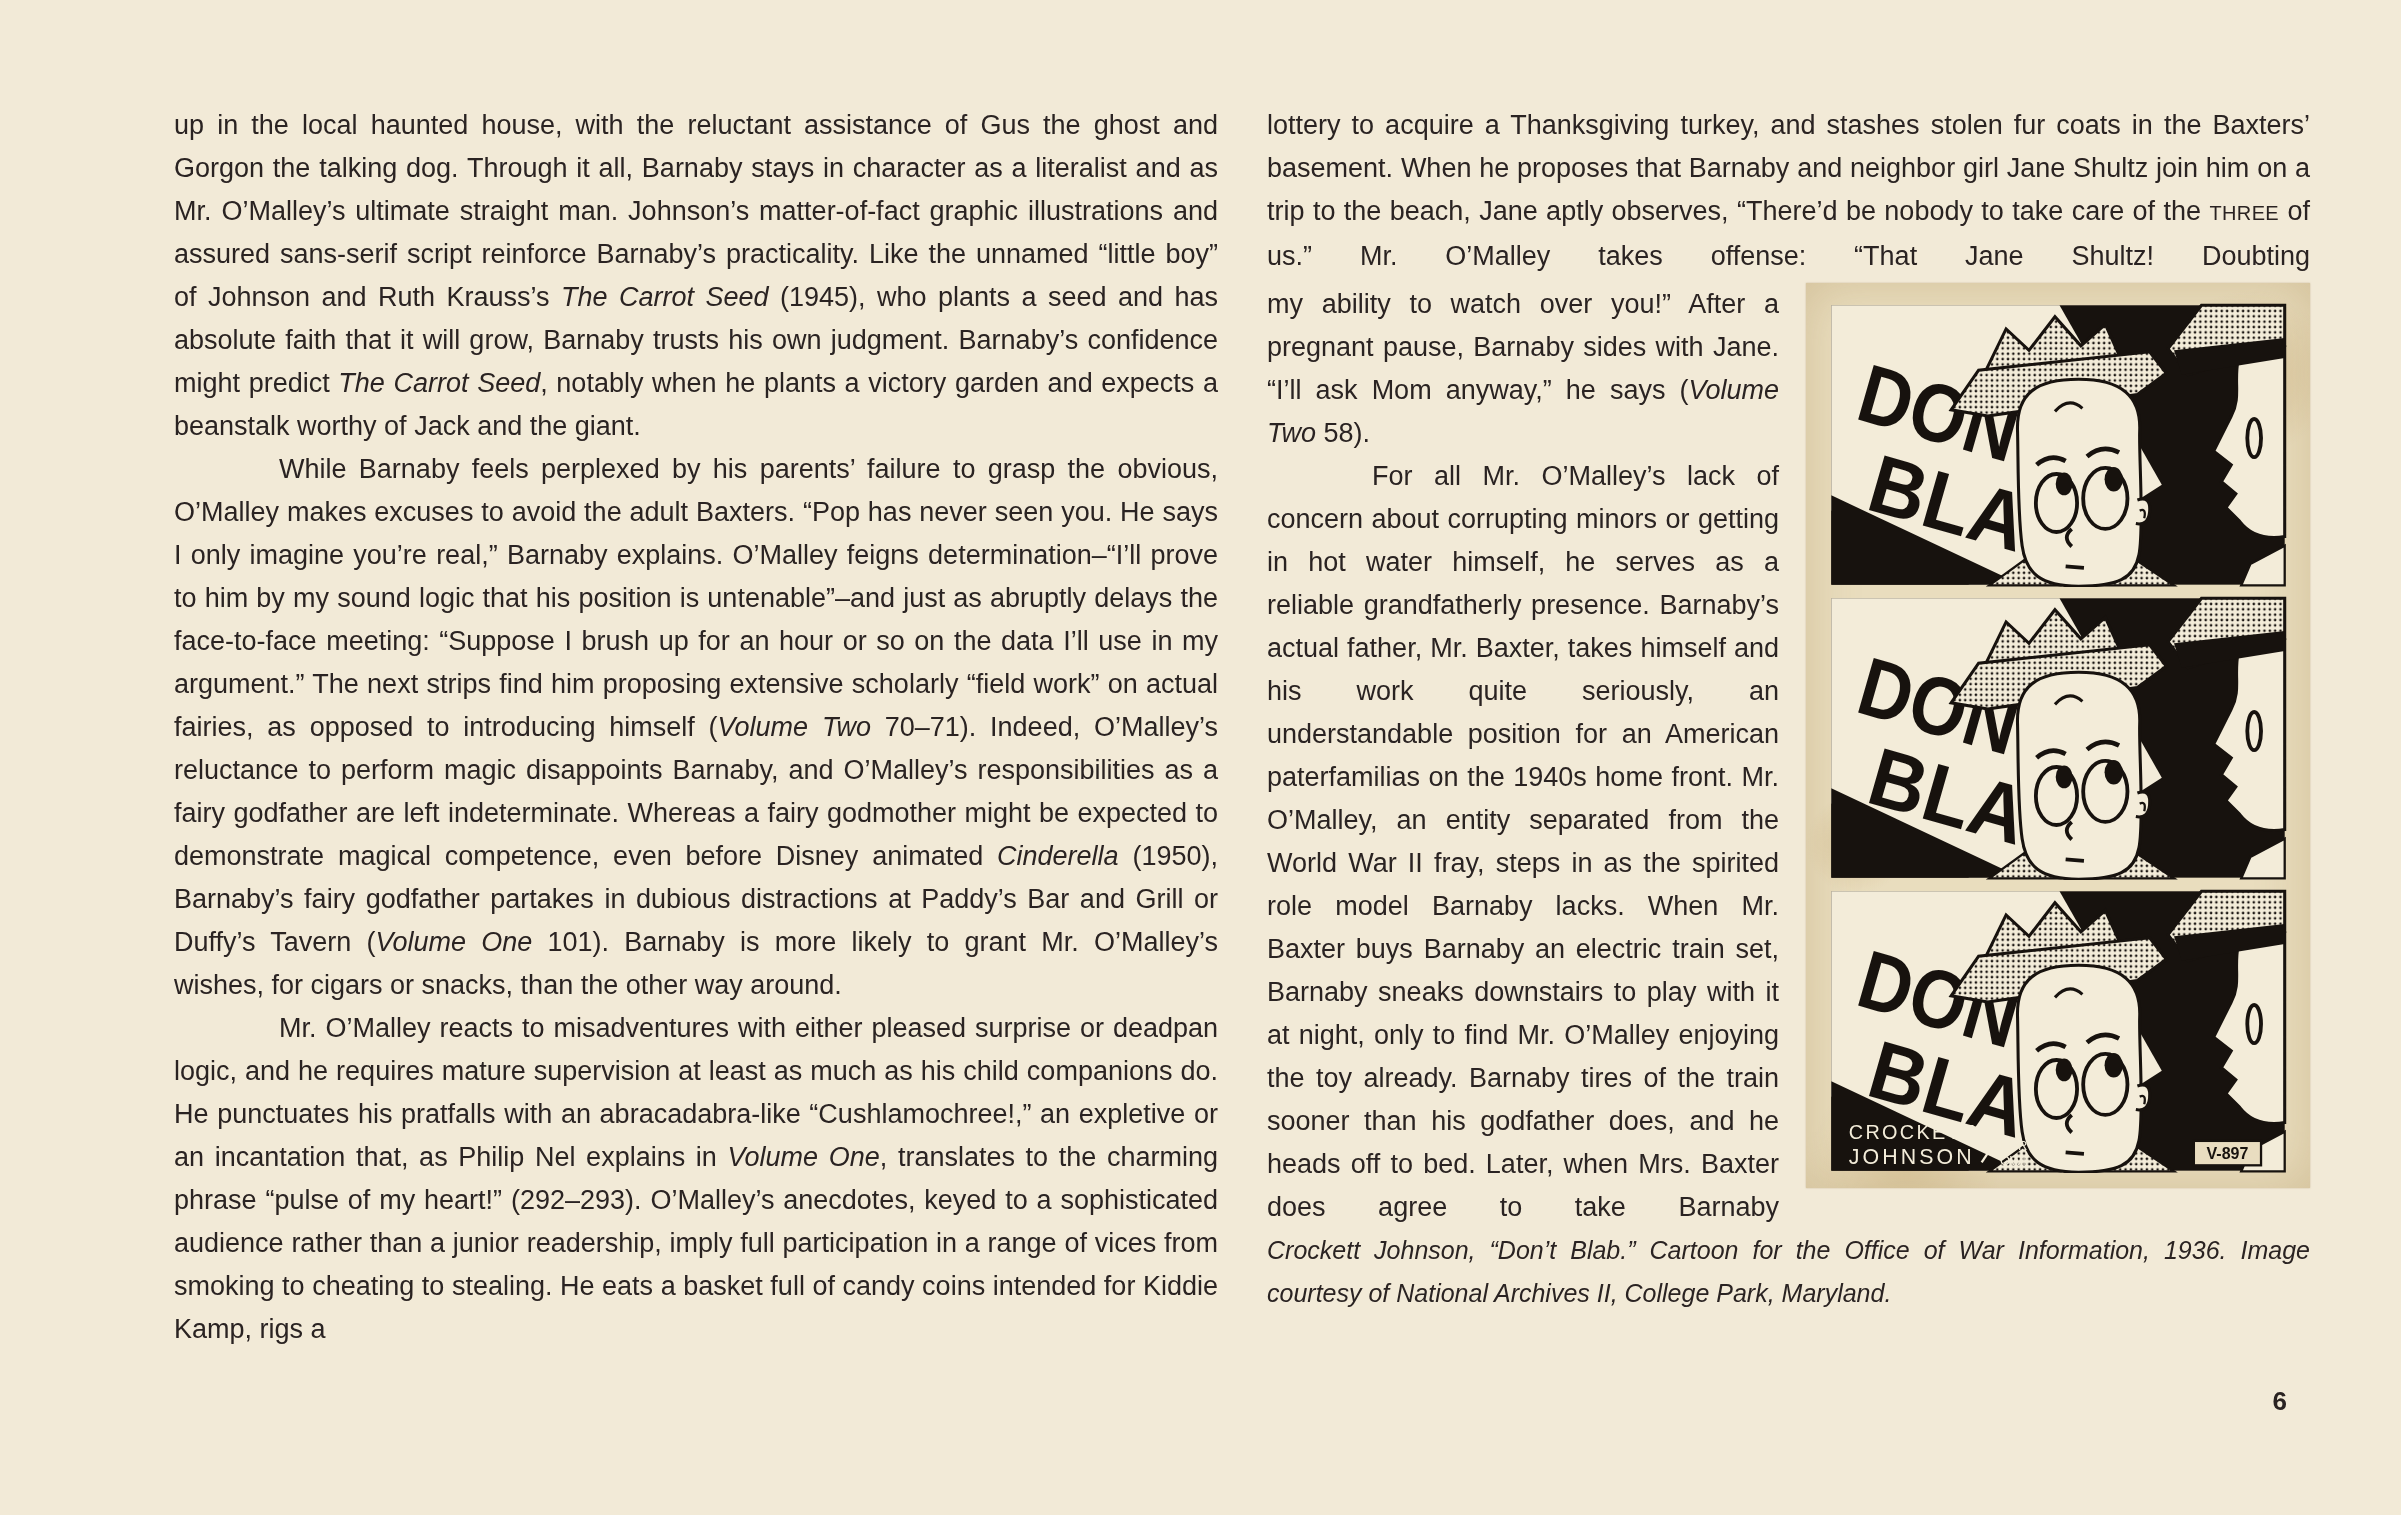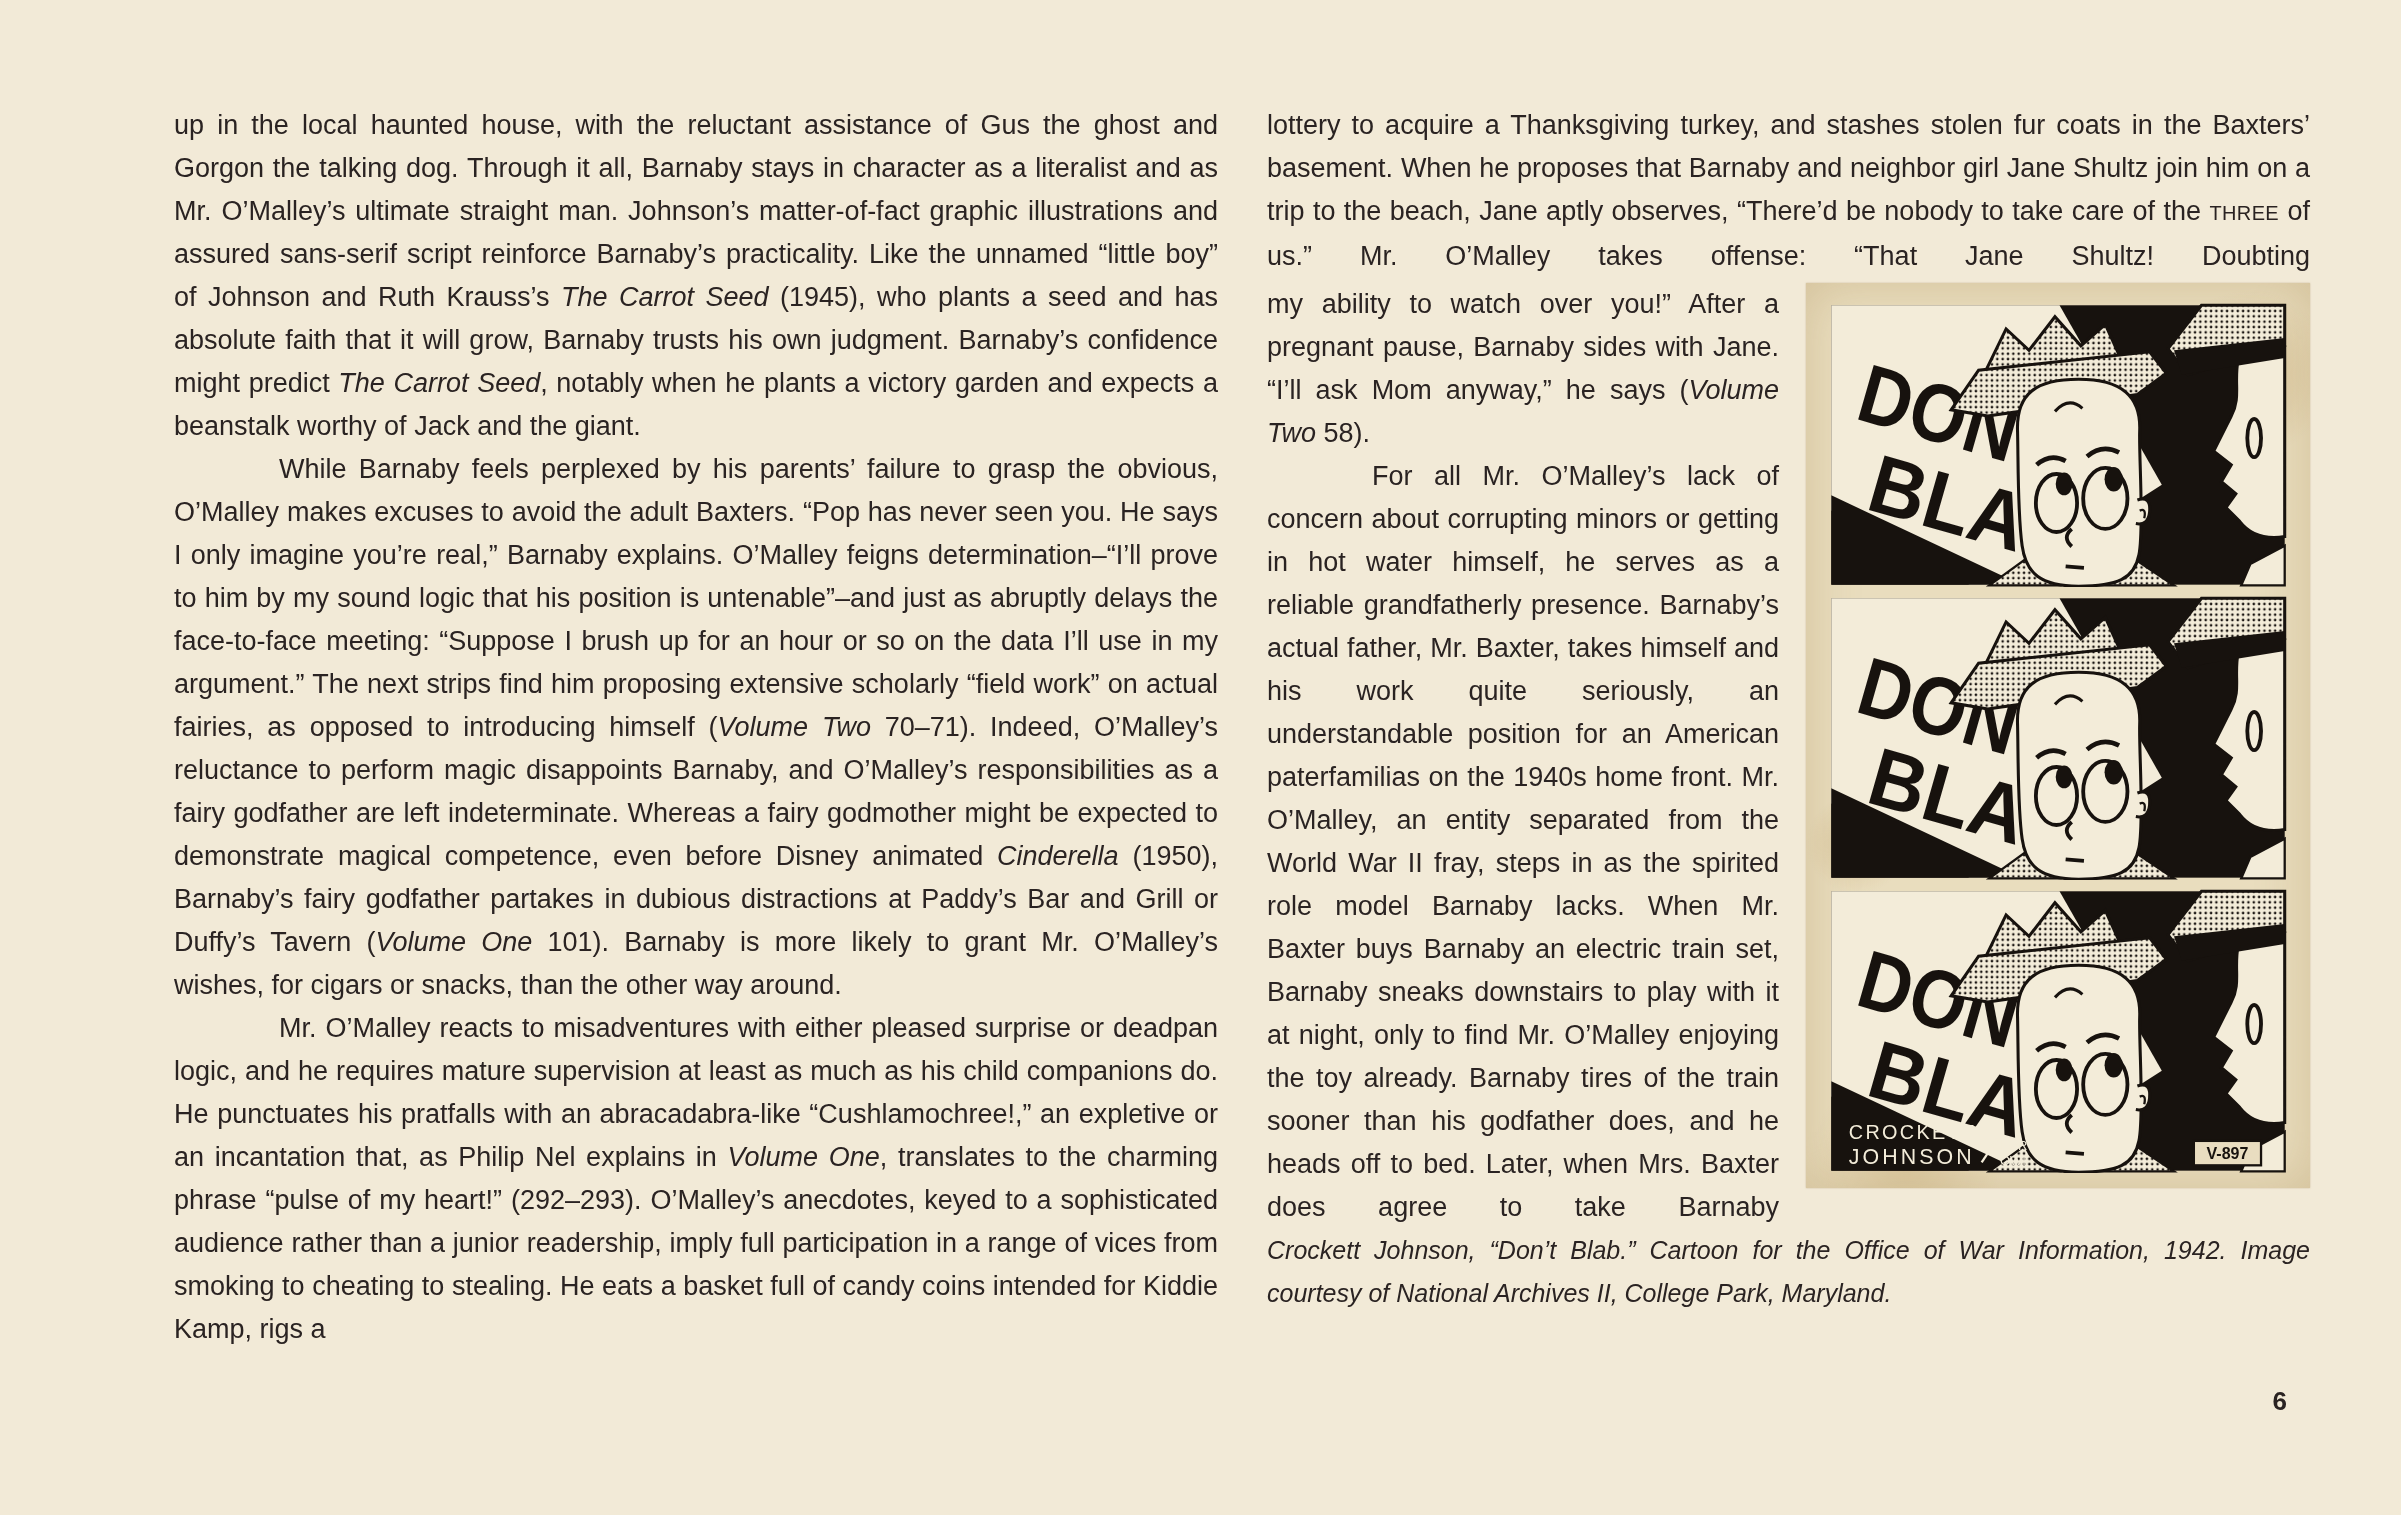--- a/index.html
+++ b/index.html
@@ -193,18 +193,18 @@
       <text x="224" y="362" fill="#f3ecd9" font-size="17">OWI</text>
     </g>
     <g>
       <rect x="478" y="330" width="88" height="32" fill="#e9ddc0" stroke="#17120e" stroke-width="3"></rect>
       <text x="522" y="354" font-size="21" font-weight="bold" text-anchor="middle" fill="#17120e">V-897</text>
     </g>
   </svg>
         </div>
     </div>
 
-    <p class="caption"><span class="seg-italic">Crockett Johnson, “Don’t Blab.” Cartoon for the Office of War Information, 1942. Image courtesy of National Archives II, College Park, Maryland.</span></p>
+    <p class="caption"><span class="seg-italic">Crockett Johnson, “Don’t Blab.” Cartoon for the Office of War Information, 1936. Image courtesy of National Archives II, College Park, Maryland.</span></p>
   </div>
 
   <div class="page-number">6</div>
 </div>
 
 
 </body></html>

